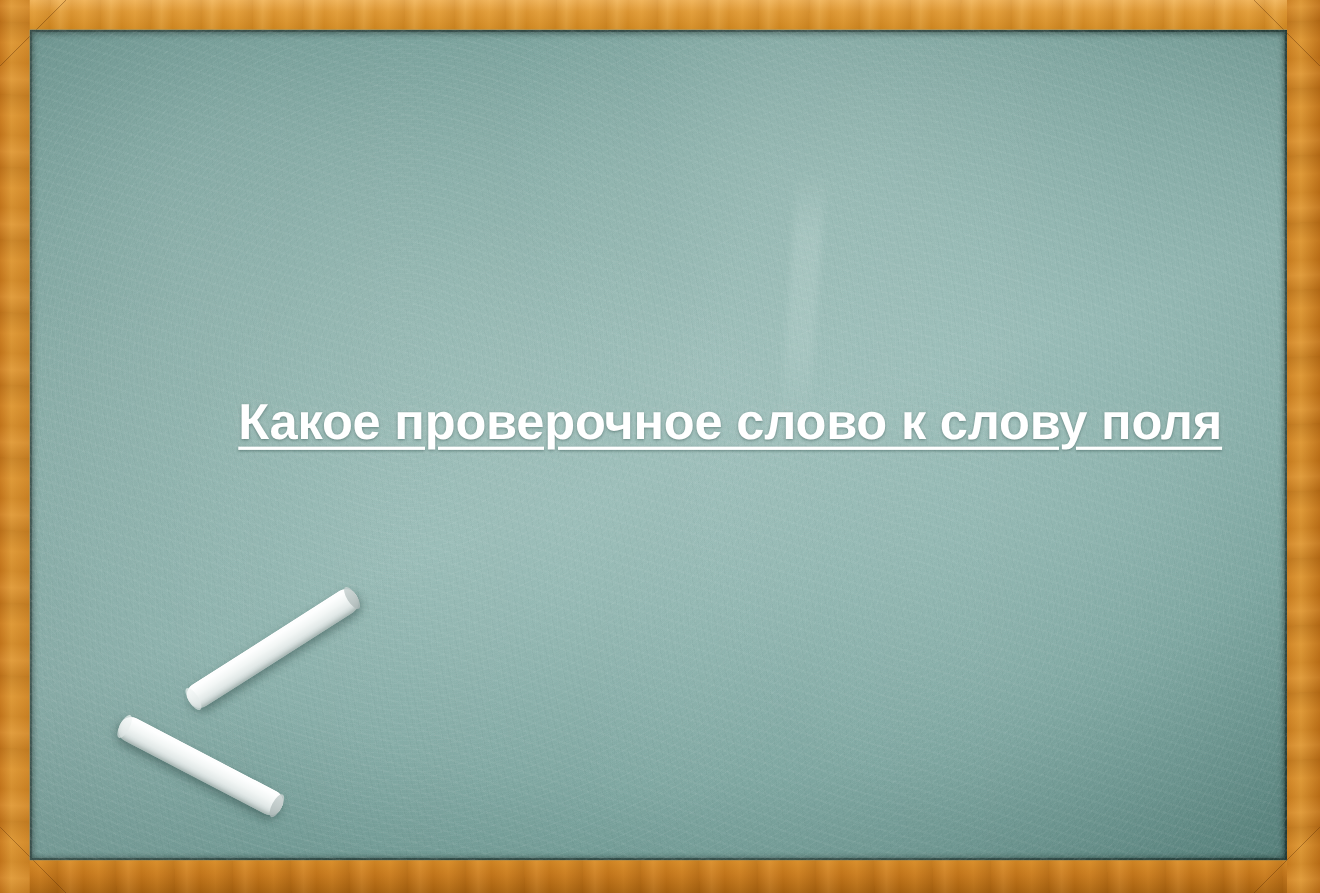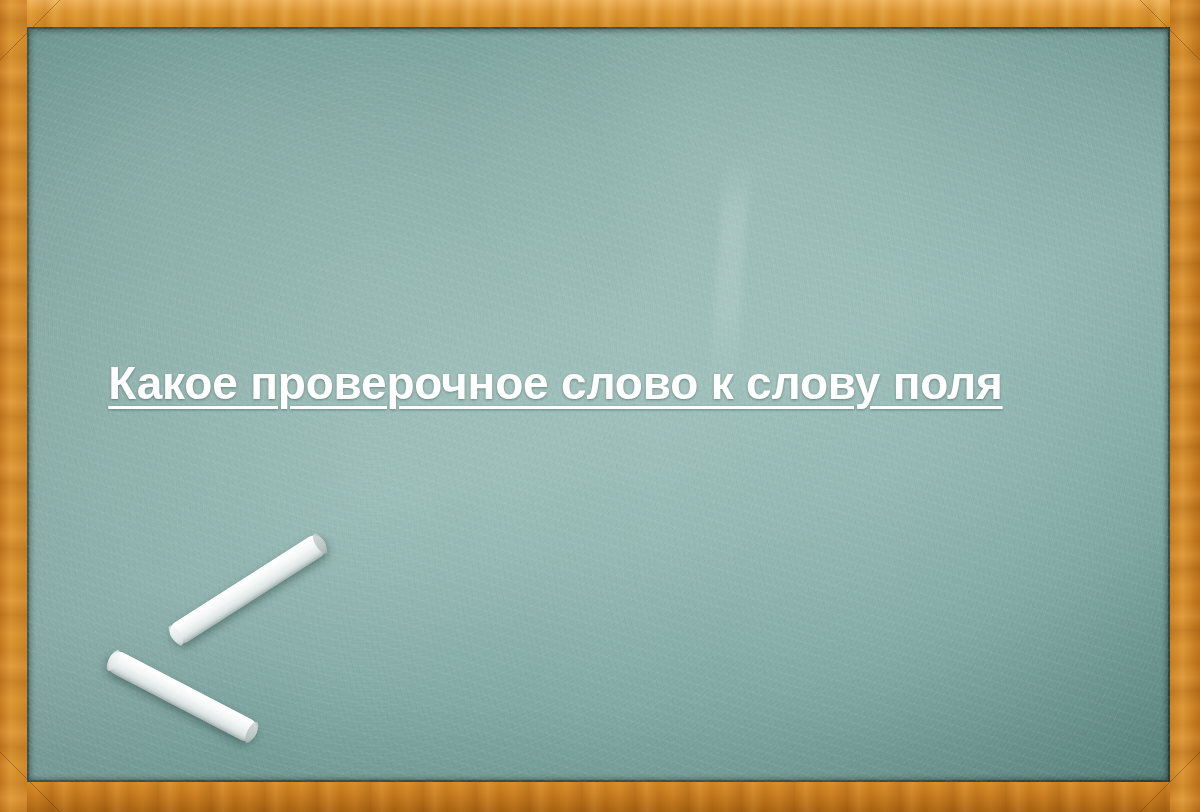--- a/index.html
+++ b/index.html
@@ -123,21 +123,21 @@
   
   .smudge-streak{
     position:absolute;left:690px;top:130px;width:26px;height:230px;
     background:linear-gradient(180deg, rgba(240,250,248,0.00) 0%, rgba(240,250,248,0.14) 25%, rgba(240,250,248,0.10) 70%, rgba(240,250,248,0.00) 100%);
     filter:blur(3px);transform:rotate(4deg);pointer-events:none;
   }
 
   
   .headline-wrap{
     position:absolute;left:0;top:352px;width:1111px;
-    text-align:center;
+    text-align:right;
     pointer-events:none;
   }
   .headline{
     display:inline-block;
     color:#ffffff;
     font-family:"Liberation Sans",sans-serif;
     font-weight:700;
     font-size:46px;
     line-height:62px;
     letter-spacing:-0.2px;

